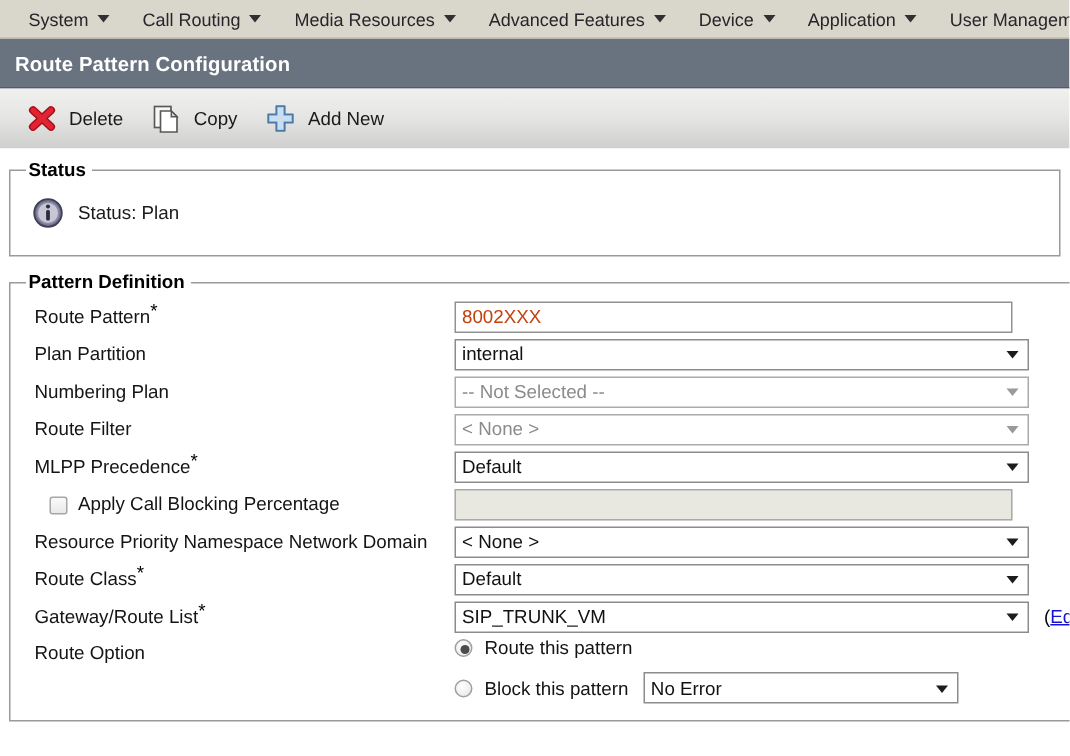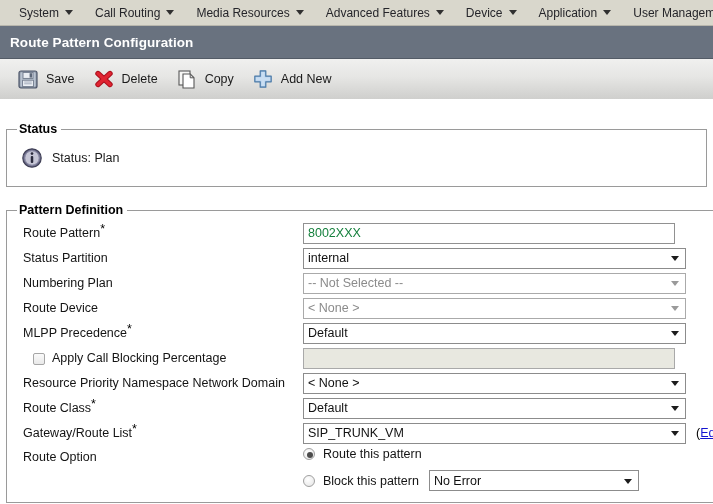--- a/index.html
+++ b/index.html
@@ -81,21 +81,21 @@
 
   
   #body {
     padding: 6px 6px 0 6px;
     background: #ffffff;
   }
 
   fieldset {
     border: 1px solid #9a9a9a;
     border-radius: 0;
-    margin: 16px 0 10px 0;
+    margin: 0 0 10px 0;
     padding: 5px 8px 8px 8px;
   }
   legend {
     font-size: 12.5px;
     font-weight: bold;
     color: #000;
     padding: 0 4px 0 2px;
     margin-left: 2px;
   }
 
@@ -134,21 +134,21 @@
   }
   .fctl { display: flex; align-items: center; gap: 10px; }
 
   input.txt {
     width: 372px;
     height: 21px;
     border: 1px solid #919191;
     background: #fff;
     font-family: "Liberation Sans", sans-serif;
     font-size: 12.5px;
-    color: #15803d;
+    color: #c2410c;
     padding: 0 4px;
     outline: none;
   }
   input.txt.disabled {
     background: #e8e8e0;
     border-color: #a9a9a9;
   }
 
   .sel {
     width: 383px;
@@ -245,34 +245,20 @@
 
   </div>
 </div>
 
 <div id="titlebar">
   <span class="ttl">Route Pattern Configuration</span>
 </div>
 
 <div id="toolbar">
 
-  <div class="tool-btn">
-    <span class="ico">
-      <svg width="22" height="22" viewBox="0 0 22 22">
-        <rect x="2" y="3" width="18" height="17" rx="2" fill="#8e99a8" stroke="#4d566a" stroke-width="1.2"></rect>
-        <rect x="3.4" y="4.3" width="15.2" height="14.4" rx="1.4" fill="#b9c3d1"></rect>
-        <rect x="6" y="4.4" width="10" height="6" fill="#e9edf3" stroke="#6d7789" stroke-width="0.9"></rect>
-        <rect x="12.6" y="5.2" width="2.5" height="4.4" fill="#5b6678"></rect>
-        <rect x="5.6" y="12.2" width="10.8" height="6.4" fill="#eef1f6" stroke="#6d7789" stroke-width="0.9"></rect>
-        <line x1="7.2" y1="14" x2="14.8" y2="14" stroke="#9aa4b4" stroke-width="0.9"></line>
-        <line x1="7.2" y1="15.8" x2="14.8" y2="15.8" stroke="#9aa4b4" stroke-width="0.9"></line>
-      </svg>
-    </span>
-    <span>Save</span>
-  </div>
 
   <div class="tool-btn">
     <span class="ico">
       <svg width="22" height="22" viewBox="0 0 22 22">
         <g stroke="#a90f1c" stroke-width="5.4" stroke-linecap="round">
           <line x1="5" y1="5.5" x2="17" y2="16.5"></line>
           <line x1="17" y1="5.5" x2="5" y2="16.5"></line>
         </g>
         <g stroke="#e02431" stroke-width="3.4" stroke-linecap="round">
           <line x1="5" y1="5.5" x2="17" y2="16.5"></line>
@@ -329,42 +315,42 @@
     <div class="frow">
       <div class="flabel">
         <span>Route Pattern</span><span class="req">*</span>
       </div>
       <div class="fctl">
         <input class="txt" type="text" value="8002XXX" style="">
       </div>
     </div>
 
     <div class="frow">
-      <div class="flabel">Status Partition</div>
+      <div class="flabel">Plan Partition</div>
       <div class="fctl">
         <div class="sel">
           <span>internal</span>
           <span class="arw"></span>
         </div>
       </div>
     </div>
 
 
     <div class="frow">
       <div class="flabel">Numbering Plan</div>
       <div class="fctl">
         <div class="sel muted">
           <span>-- Not Selected --</span>
           <span class="arw"></span>
         </div>
       </div>
     </div>
 
     <div class="frow">
-      <div class="flabel">Route Device</div>
+      <div class="flabel">Route Filter</div>
       <div class="fctl">
         <div class="sel muted">
           <span>&lt; None &gt;</span>
           <span class="arw"></span>
         </div>
       </div>
     </div>
 
     <div class="frow">
       <div class="flabel">

